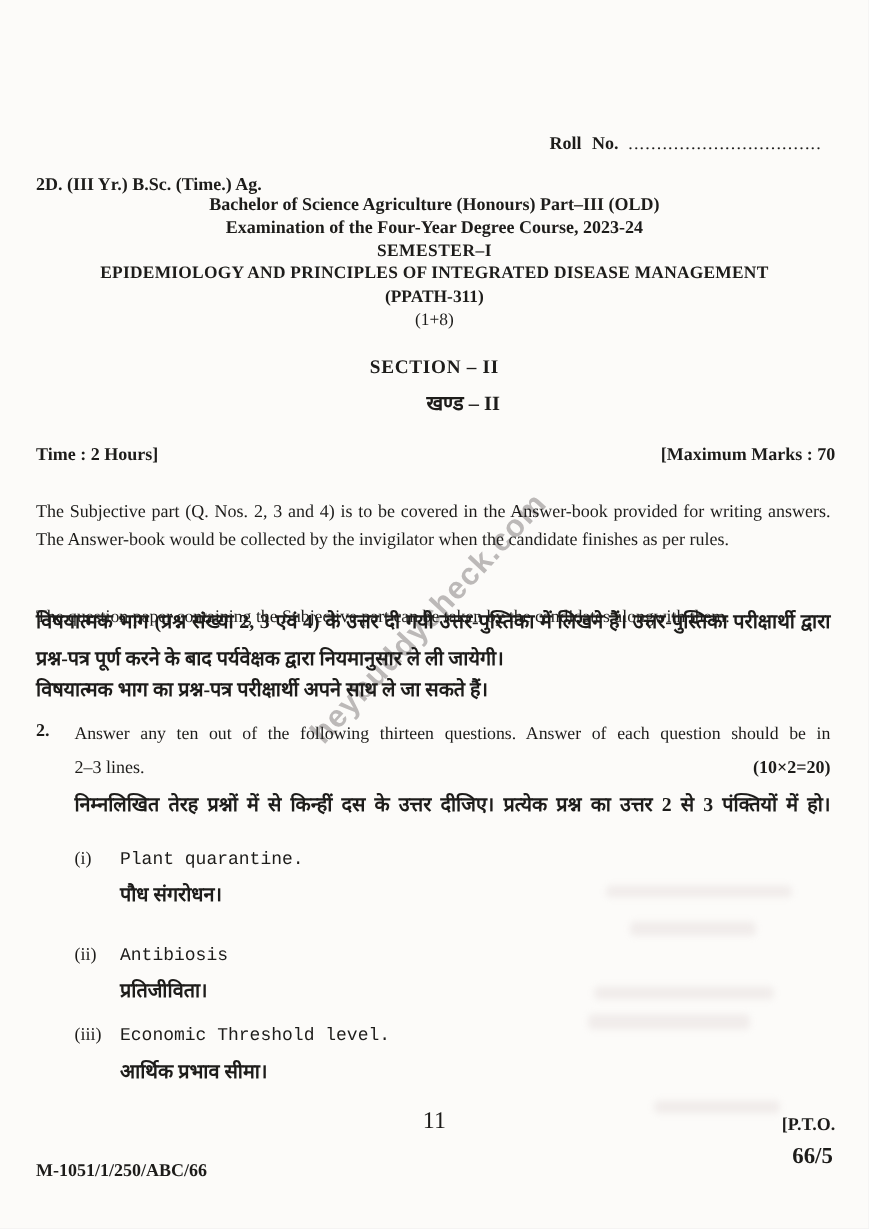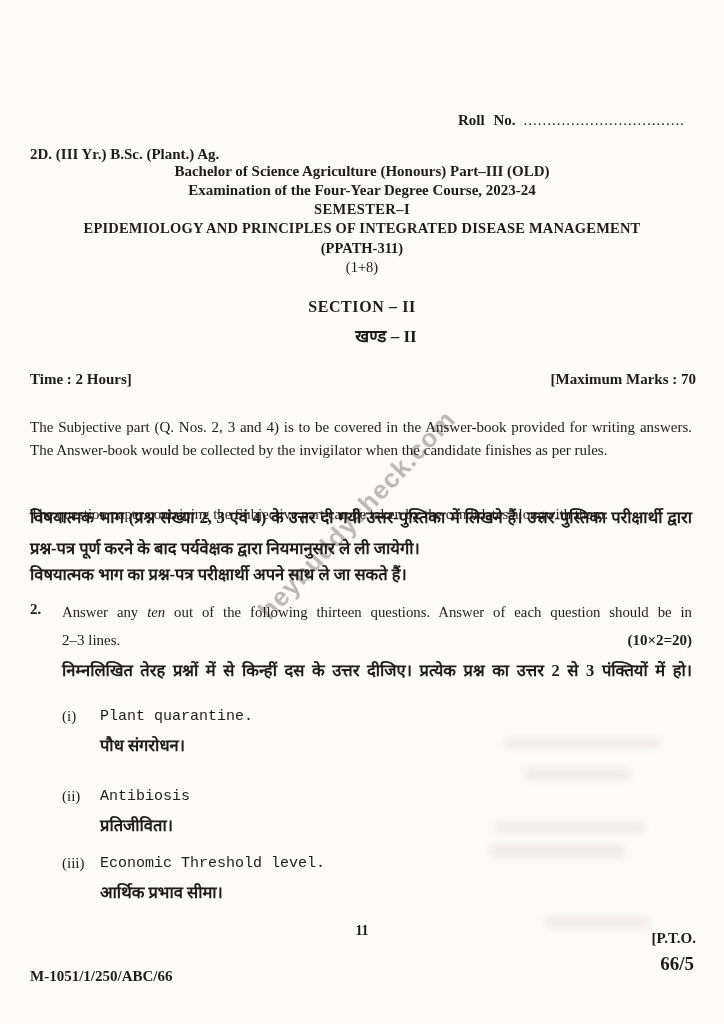--- a/index.html
+++ b/index.html
@@ -36,34 +36,34 @@
 
   .instr-en-1 { top: 416px; left: 30px; width: 662px; font-size: 15px; line-height: 22.5px; text-align: justify; }
   .instr-en-2 { top: 506px; left: 30px; width: 664px; font-size: 14.8px; white-space: nowrap; }
   .instr-hi-1 { top: 502px; left: 30px; width: 662px; font-size: 16.5px; line-height: 31px; text-align: justify; font-weight: 600; }
   .instr-hi-2 { top: 562px; left: 30px; width: 662px; font-size: 16.5px; font-weight: 600; }
 
   .q2 { top: 601px; left: 30px; width: 662px; display: flex; }
   .q2-num { width: 32px; font-size: 15px; font-weight: 700; }
   .q2-body { width: 630px; }
   .q2-line1 { font-size: 14.8px; line-height: 23px; text-align: justify; text-align-last: justify; white-space: nowrap; }
-  .q2-line1 .it { font-style: italic; }
+  .q2-line1 .it { }
   .q2-line2 { margin-top: 8px; display: flex; justify-content: space-between; font-size: 15px; text-align: center; }
   .q2-hi { margin-top: 9px; font-size: 16.5px; font-weight: 600; text-align: justify; text-align-last: justify; white-space: nowrap; }
 
   .sub-item { left: 62px; display: flex; }
   .sub-item .marker { width: 38px; font-size: 15px; }
   .sub-item .texts .en { font-size: 15px; font-family: Liberation Mono, monospace; }
   .sub-item .texts .hi { margin-top: 8px; font-size: 16.5px; font-weight: 700; }
   .item-1 { top: 708px; }
   .item-2 { top: 788px; }
   .item-3 { top: 855px; }
 
   .footer-ref  { top: 936px; left: 30px; font-size: 15px; font-weight: 700; margin-top: 32px; }
-  .footer-page { top: 923px; font-size: 14px; font-weight: 700; text-align: center; }
+  .footer-page { top: 923px; font-size: 20px; font-weight: 400; text-align: center; }
   .footer-pto  { top: 930px; right: 28px; font-size: 15px; font-weight: 700; }
   .footer-code { top: 953px; right: 30px; font-size: 19px; font-weight: 700; }
 
   .watermark {
     top: 504px; left: 222px; width: 262px;
     text-align: center;
     transform: rotate(-47deg);
     font-family: "Liberation Sans", sans-serif;
     font-size: 26px; font-weight: 600; letter-spacing: 1px;
     color: #8f8a8a; opacity: 0.58;
@@ -93,21 +93,21 @@
   <div class="ghost g1"></div>
   <div class="ghost g2"></div>
   <div class="ghost g3"></div>
   <div class="ghost g4"></div>
   <div class="ghost g5"></div>
 
   <div class="abs roll-line">
     <span>Roll No.</span><span class="roll-dots">..................................</span>
   </div>
 
-  <div class="abs course-code">2D. (III Yr.) B.Sc. (Plant.) Ag.</div>
+  <div class="abs course-code">2D. (III Yr.) B.Sc. (Time.) Ag.</div>
 
   <div class="abs center degree-title">Bachelor of Science Agriculture (Honours) Part–III (OLD)</div>
   <div class="abs center exam-title">Examination of the Four-Year Degree Course, 2023-24</div>
   <div class="abs center semester-title">SEMESTER–I</div>
   <div class="abs center subject-title">EPIDEMIOLOGY AND PRINCIPLES OF INTEGRATED DISEASE MANAGEMENT</div>
   <div class="abs center paper-code">(PPATH-311)</div>
   <div class="abs center credit-hours">(1+8)</div>
   <div class="abs center section-en">SECTION – II</div>
   <div class="abs center section-hi">खण्ड – II</div>
 

